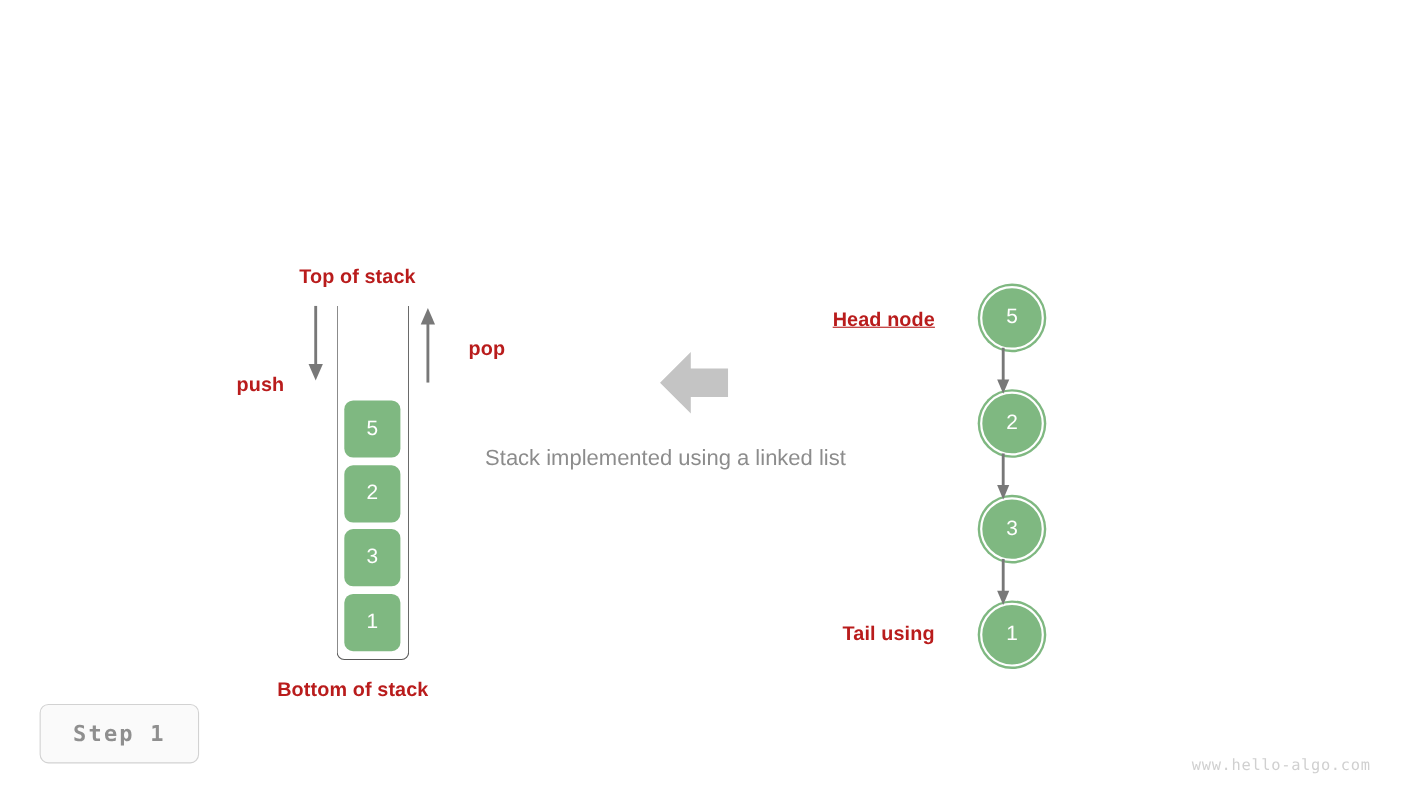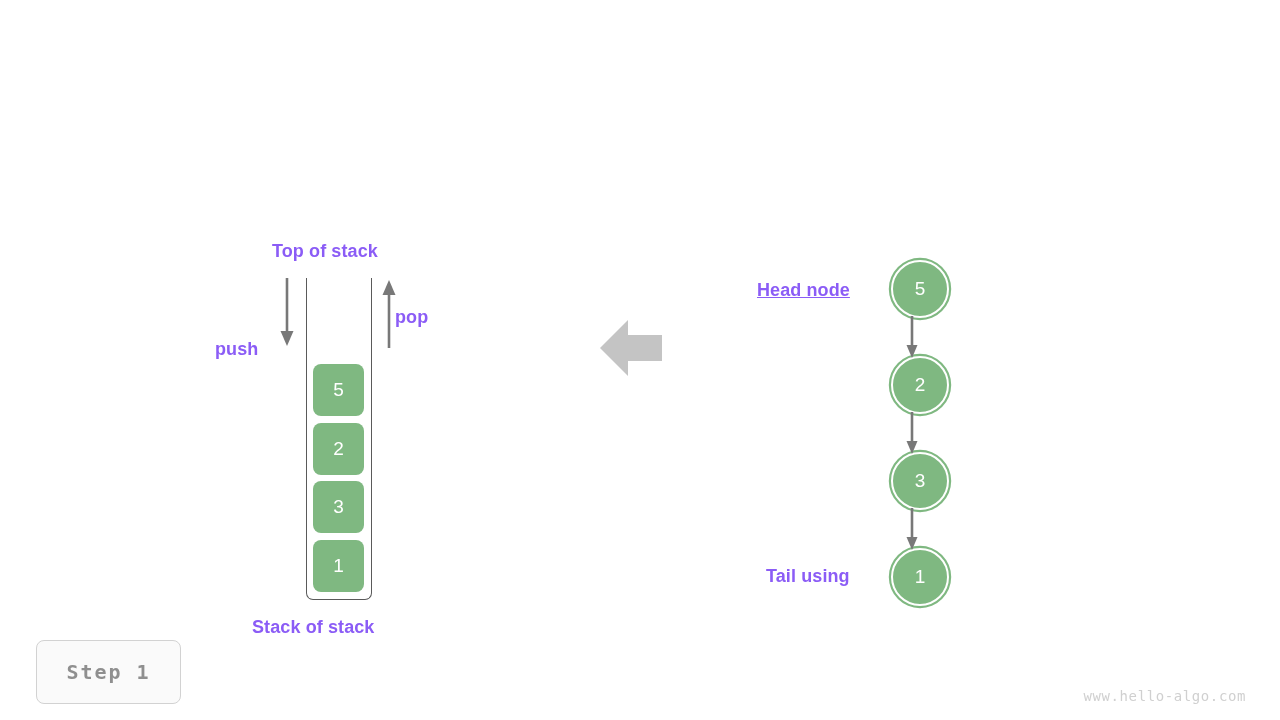--- a/index.html
+++ b/index.html
@@ -20,21 +20,21 @@
     position: absolute;
     inset: 0;
   }
 
   
   .label-bold {
     position: absolute;
     font-family: "Liberation Sans", sans-serif;
     font-weight: bold;
     font-size: 18px;
-    color: #8b5cf6;
+    color: #b91c1c;
     white-space: nowrap;
     letter-spacing: 0.1px;
   }
   .caption {
     position: absolute;
     font-family: "Liberation Sans", sans-serif;
     font-size: 20px;
     color: #8c8c8c;
     white-space: nowrap;
   }
@@ -120,21 +120,21 @@
   .ll-link.l0 { top: 316px; }
   .ll-link.l1 { top: 412px; }
   .ll-link.l2 { top: 508px; }
 
   
   #step-badge {
     position: absolute;
     left: 36px;
     top: 640px;
     width: 145px;
-    height: 64px;
+    height: 54px;
     border: 1.4px solid #d2d2d2;
     border-radius: 8px;
     background: #fafafa;
     display: flex;
     align-items: center;
     justify-content: center;
     box-sizing: border-box;
   }
   #step-badge .step-text {
     font-family: "DejaVu Sans Mono", monospace;
@@ -158,25 +158,25 @@
 </style>
 </head>
 <body>
 
 <div class="canvas">
 
   <div id="stack-group">
 
     <div class="label-bold" style="left:272px; top:241px;">Top of stack</div>
 
-    <div class="label-bold" style="left:252px; top:617px;">Stack of stack</div>
+    <div class="label-bold" style="left:252px; top:617px;">Bottom of stack</div>
 
     <div class="label-bold" style="left:215px; top:307px;margin-top:32px;">push</div>
 
-    <div class="label-bold" style="left:395px; top:307px;">pop</div>
+    <div class="label-bold" style="left:426px; top:307px;">pop</div>
 
     <svg class="op-arrow" id="push-arrow" width="24" height="70" viewBox="0 0 24 70">
       <line x1="12" y1="0" x2="12" y2="56" stroke="#787878" stroke-width="2.6"></line>
       <polygon points="12,68 5.5,53 18.5,53" fill="#787878"></polygon>
     </svg>
 
     <svg class="op-arrow" id="pop-arrow" width="24" height="70" viewBox="0 0 24 70">
       <line x1="12" y1="70" x2="12" y2="14" stroke="#787878" stroke-width="2.6"></line>
       <polygon points="12,2 5.5,17 18.5,17" fill="#787878"></polygon>
     </svg>
@@ -186,20 +186,21 @@
     <div class="stack-cell i0">5</div>
     <div class="stack-cell i1">2</div>
     <div class="stack-cell i2">3</div>
     <div class="stack-cell i3">1</div>
   </div>
 
   <svg id="transform-arrow" width="62" height="60" viewBox="0 0 62 60">
     <polygon points="0,30 28,2 28,17 62,17 62,43 28,43 28,58" fill="#c4c4c4"></polygon>
   </svg>
 
+  <div class="caption" style="left:441px; top:406px;">Stack implemented using a linked list</div>
 
   <div id="linkedlist-group">
 
     <div class="label-bold" style="left:757px; top:280px;text-decoration:underline;">Head node</div>
 
     <div class="label-bold" style="left:766px; top:566px;">Tail using</div>
 
     <div class="ll-node n0">5</div>
     <div class="ll-node n1">2</div>
     <div class="ll-node n2">3</div>

